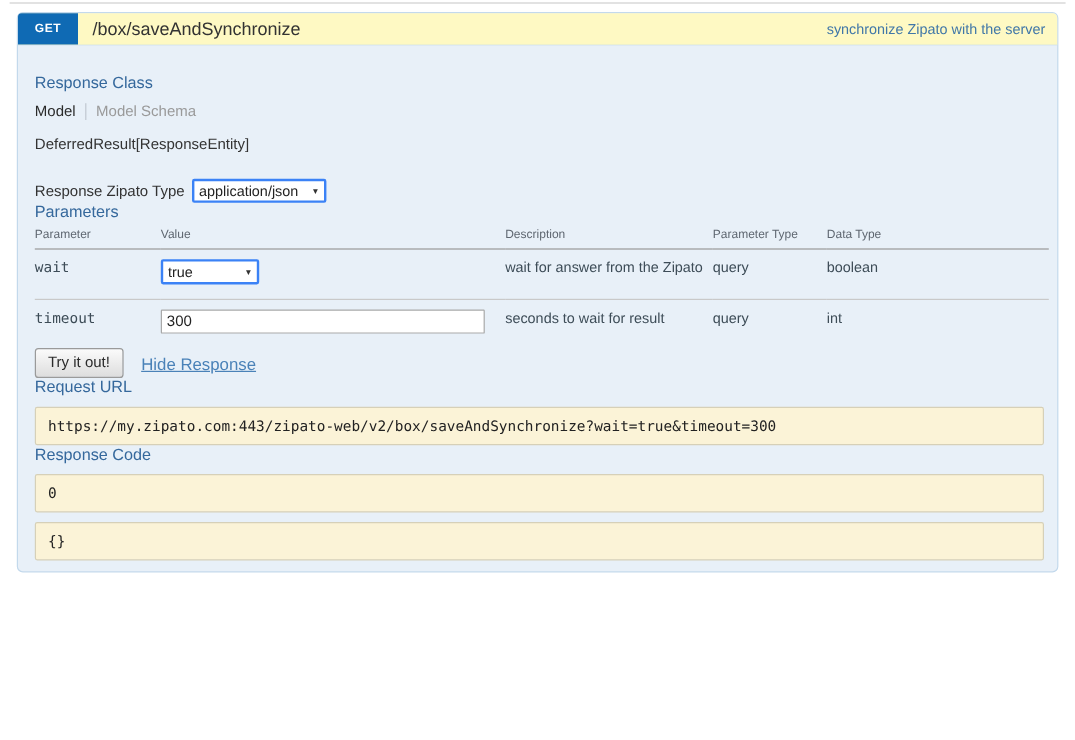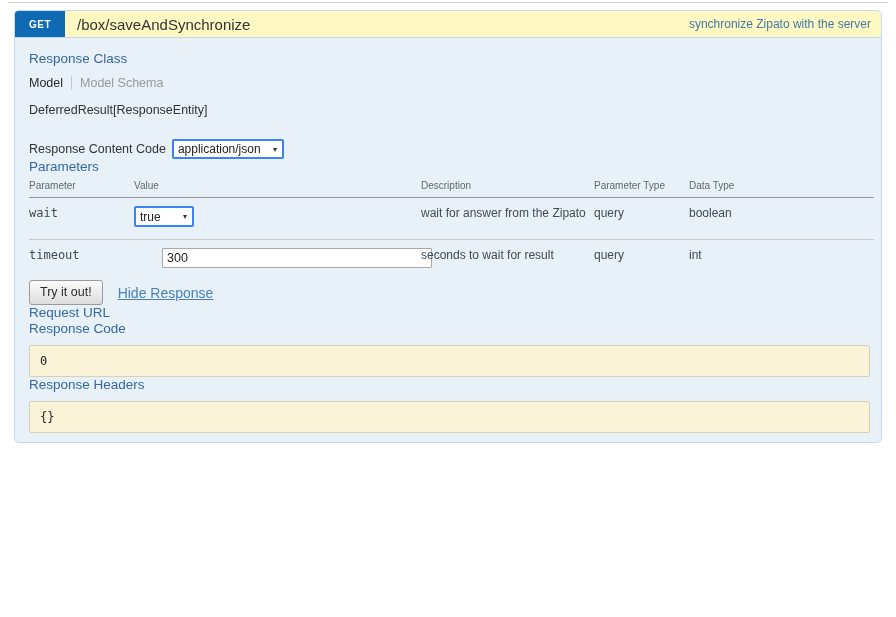--- a/index.html
+++ b/index.html
@@ -55,21 +55,21 @@
   }
   .op-summary {
     margin-left: auto;
     color: #4077a8;
     font-size: 12px;
     display: flex;
     align-items: center;
     padding-right: 10px;
     cursor: pointer;
   }
-  .op-content { padding: 13px 14px 9px 14px; }
+  .op-content { padding: 23px 14px 9px 14px; }
 
   h4.sec-heading {
     color: #35689c;
     font-size: 13.5px;
     font-weight: normal;
     margin: 0;
     line-height: 16px;
   }
   .tabs-row {
     margin-top: 9px;
@@ -129,31 +129,30 @@
     border-bottom: 1px solid #999999;
   }
   table.params td {
     vertical-align: top;
     font-size: 12px;
     color: #3d4c57;
     padding: 8px 8px 8px 0;
   }
   tr.row-first td { border-bottom: 1px solid #c9c9c9; padding-bottom: 12px; }
   td.cell-param, .mono { font-family: "DejaVu Sans Mono", monospace; font-size: 12px; color: #222222; }
-  .param-select { width: 60px; height: 21px; }
+  .param-select { width: 82px; height: 21px; }
   .param-input {
     width: 270px; height: 20px;
     border: 1px solid #a9a9a9;
     border-radius: 1px;
     font-family: "Liberation Sans", sans-serif;
     font-size: 12.5px;
     color: #222222;
     padding: 0 4px;
     background: #ffffff;
-    margin-left: 28px;
   }
 
   .actions-row {
     margin-top: 4px;
     display: flex;
     align-items: center;
   }
   .try-btn {
     font-family: "Liberation Sans", sans-serif;
     font-size: 12.5px;
@@ -207,21 +206,21 @@
 
     <div class="tabs-row">
       <span class="tab-model">Model</span>
       <span class="tab-sep"></span>
       <span class="tab-schema">Model Schema</span>
     </div>
 
     <div class="model-text">DeferredResult[ResponseEntity]</div>
 
     <div class="content-type-row">
-      <span>Response Content Code</span>
+      <span>Response Zipato Type</span>
       <span class="select-box ct-select">
         <span>application/json</span>
         <span class="arrow">▾</span>
       </span>
     </div>
 
     <h4 class="sec-heading params-heading">Parameters</h4>
 
     <table class="params">
       <colgroup>
@@ -264,22 +263,22 @@
         </tr>
       </tbody>
     </table>
 
     <div class="actions-row">
       <button class="try-btn">Try it out!</button>
       <a class="hide-response-link">Hide Response</a>
     </div>
 
     <h4 class="sec-heading block-heading">Request URL</h4>
+    <div class="code-box">https://my.zipato.com:443/zipato-web/v2/box/saveAndSynchronize?wait=true&amp;timeout=300</div>
 
 
     <h4 class="sec-heading block-heading">Response Code</h4>
     <div class="code-box">0</div>
 
-    <h4 class="sec-heading block-heading">Response Headers</h4>
     <div class="code-box">{}</div>
 
   </div>
 </div>
 
 </body></html>

